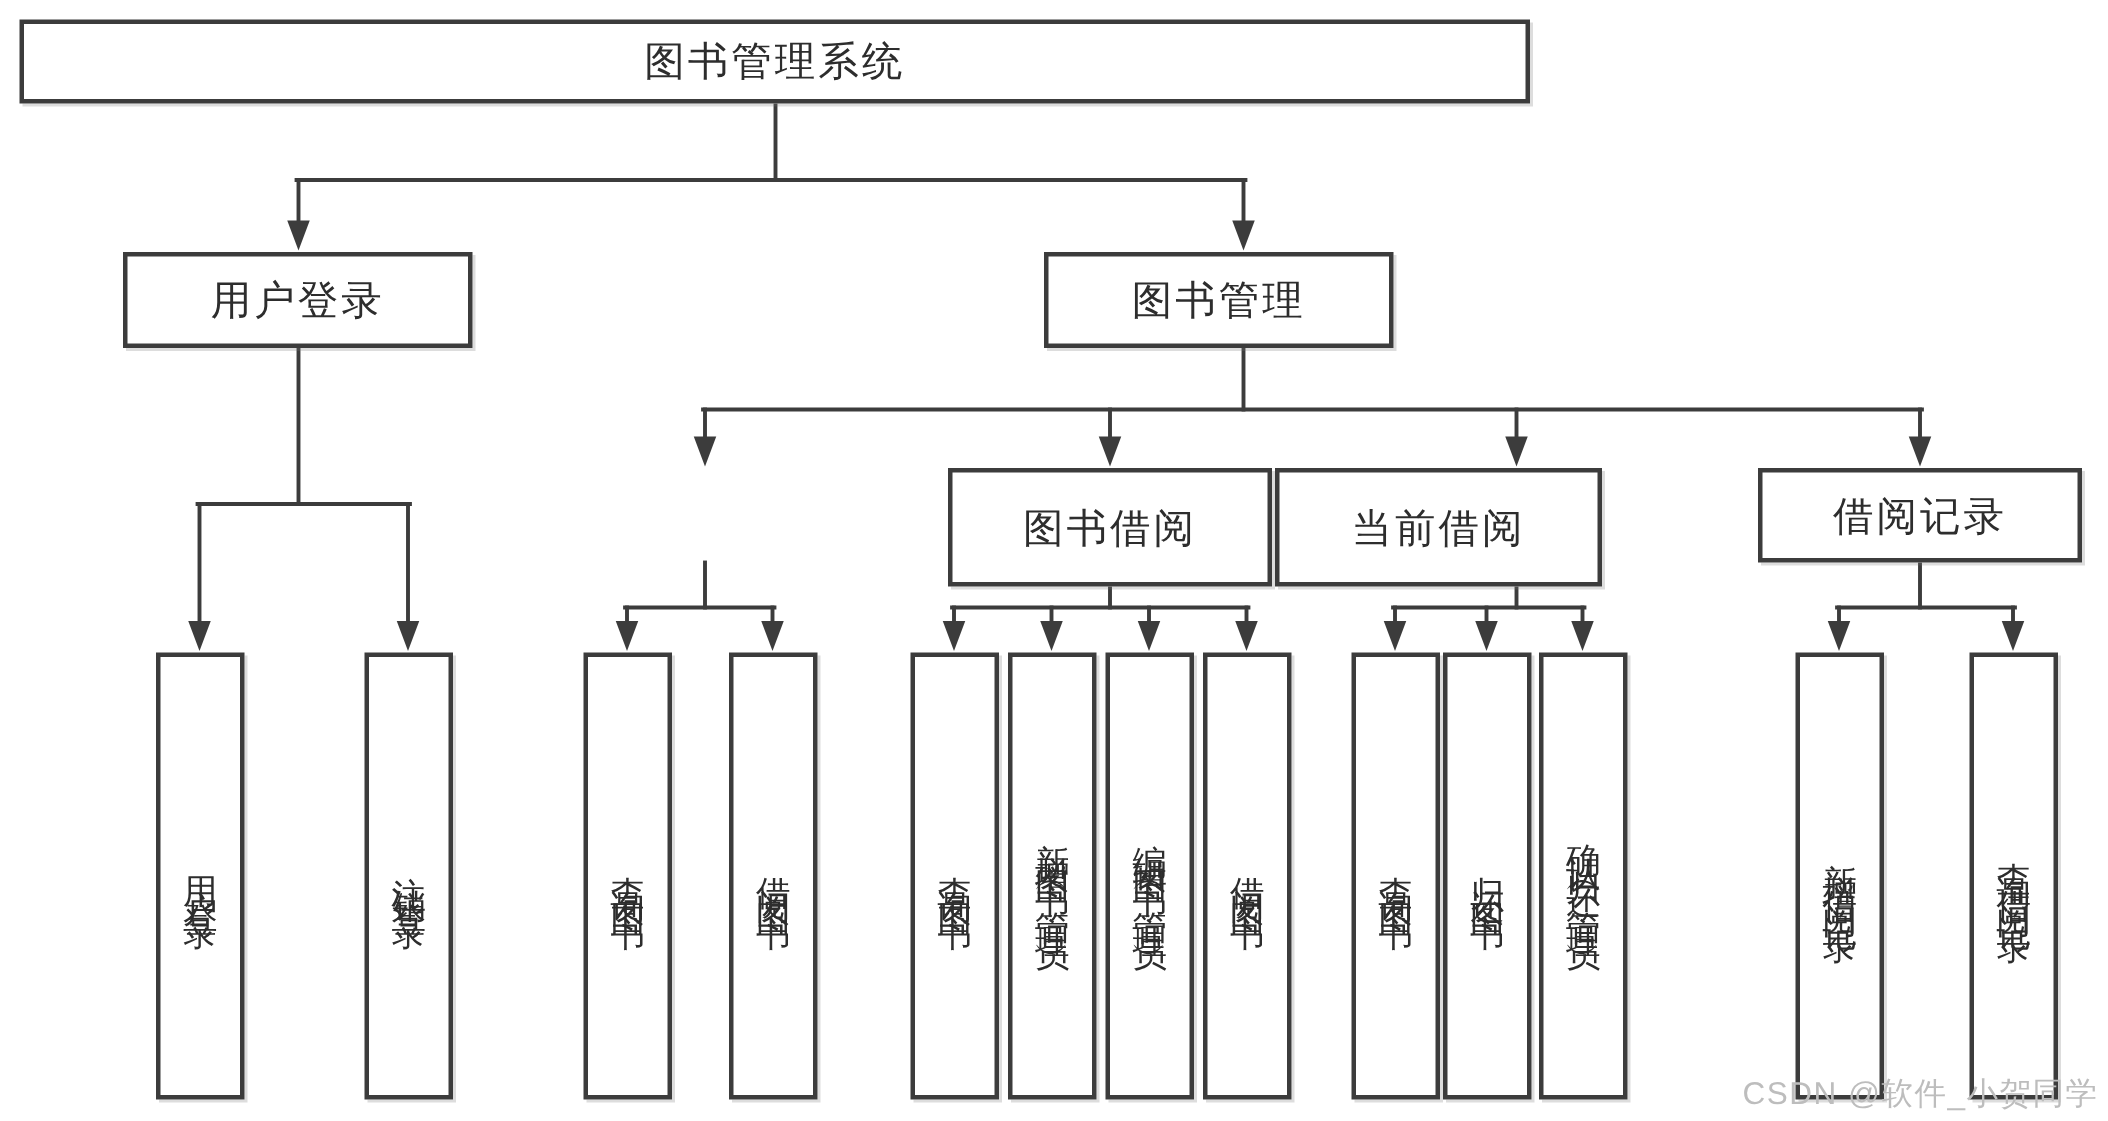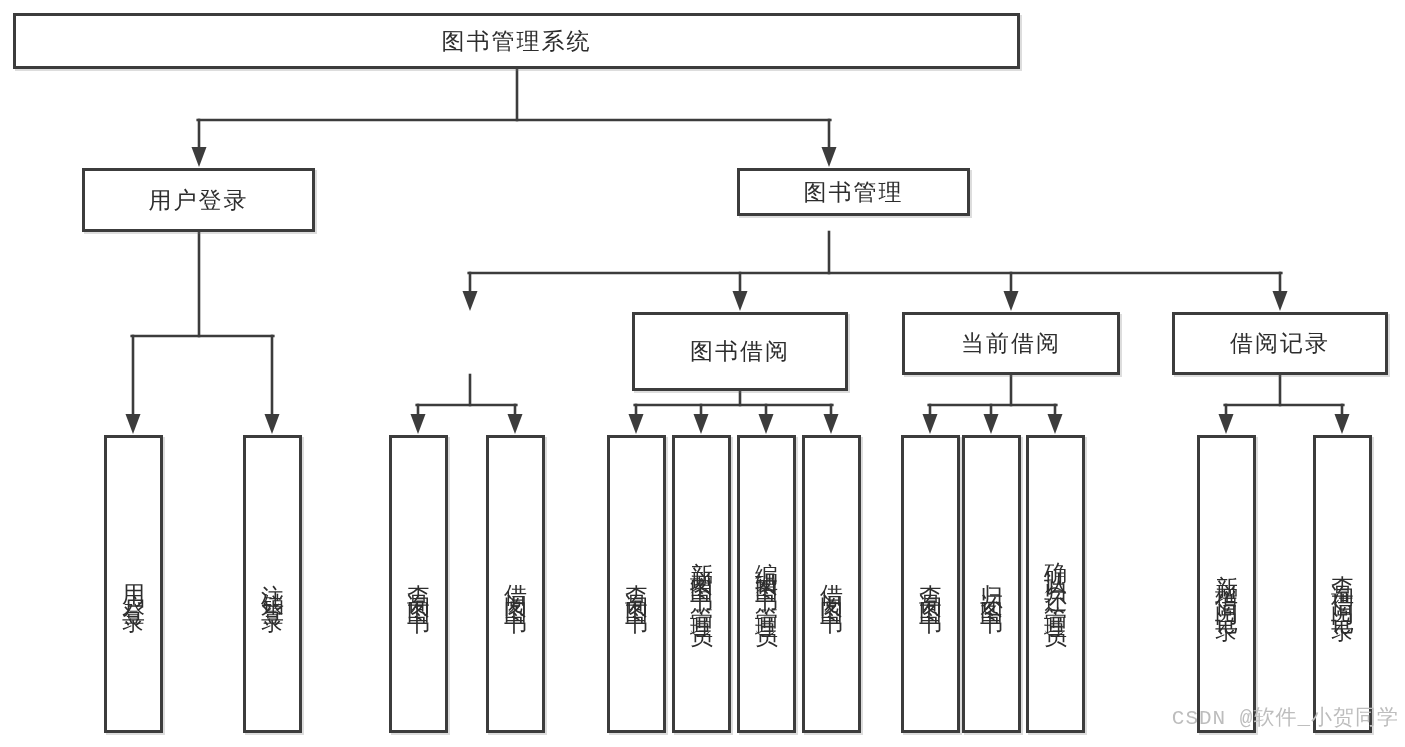--- a/index.html
+++ b/index.html
@@ -8,29 +8,29 @@
     font-family:"Liberation Sans","DejaVu Sans",sans-serif;overflow:hidden;
   }
   .connectors{position:absolute;left:0;top:0;z-index:1;}
   .node{
     position:absolute;z-index:2;background:#ffffff;box-sizing:border-box;
     border:3px solid var(--line,#3c3c3c);
     display:flex;align-items:center;justify-content:center;
     color:var(--text,#2d2d2d);
     box-shadow:2px 2px 0 rgba(120,120,120,.25);
   }
-  .node.h span{font-size:23px;letter-spacing:2px;white-space:nowrap;}
+  .node.h span{font-size:27px;letter-spacing:2px;white-space:nowrap;}
   .node.v span{
     writing-mode:vertical-rl;text-orientation:upright;
     font-size:23px;letter-spacing:9px;line-height:1;
   }
   .watermark{
-    position:absolute;right:6px;bottom:16px;z-index:3;
+    position:absolute;right:6px;bottom:4px;z-index:3;
     font-size:21px;letter-spacing:1px;color:var(--wm,#bdbdbd);
-    font-family:Liberation Mono, monospace;white-space:nowrap;
+    font-family:Liberation Sans, sans-serif;white-space:nowrap;
   }
 </style>
 </head>
 <body>
 
 <div class="canvas">
 
   <svg id="connectors" class="connectors" width="1405" height="747">
       <line x1="517" y1="69" x2="517" y2="120" stroke="#3c3c3c" stroke-width="2.6" stroke-linecap="square"></line>
       <line x1="199" y1="232" x2="199" y2="336" stroke="#3c3c3c" stroke-width="2.6" stroke-linecap="square"></line>
@@ -86,28 +86,28 @@
       <polygon points="1334.5,414 1349.5,414 1342,434" fill="#3c3c3c"></polygon>
     </svg>
 
   <div class="node h" style="left:13px;top:13px;width:1007px;height:56px">
     <span>图书管理系统</span>
   </div>
 
   <div class="node h" style="left:82px;top:168px;width:233px;height:64px">
     <span>用户登录</span>
   </div>
-  <div class="node h" style="left:737px;top:168px;width:233px;height:48px">
+  <div class="node h" style="left:696px;top:168px;width:233px;height:64px">
     <span>图书管理</span>
   </div>
 
   <div class="node h" style="left:632px;top:312px;width:216px;height:79px">
     <span>图书借阅</span>
   </div>
-  <div class="node h" style="left:902px;top:312px;width:218px;height:63px">
+  <div class="node h" style="left:850px;top:312px;width:218px;height:79px">
     <span>当前借阅</span>
   </div>
   <div class="node h" style="left:1172px;top:312px;width:216px;height:63px">
     <span>借阅记录</span>
   </div>
 
   <div class="node v" style="left:104px;top:435px;width:59px;height:298px">
     <span>用户登录</span>
   </div>
   <div class="node v" style="left:243px;top:435px;width:59px;height:298px">

